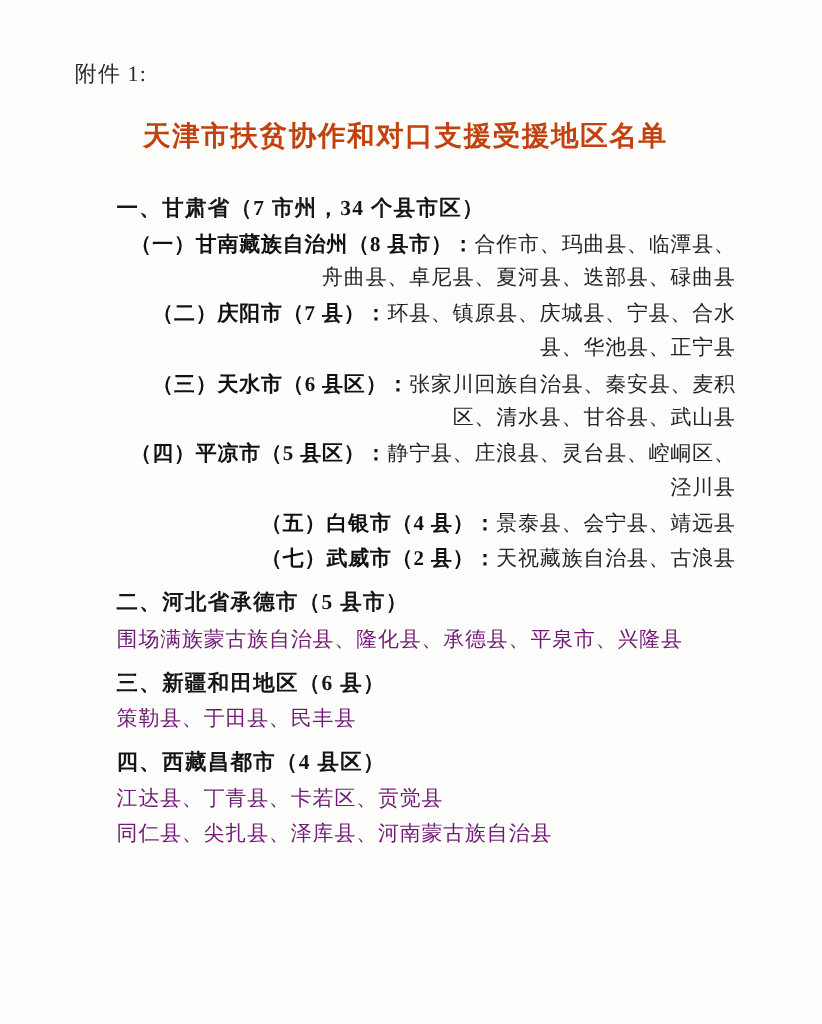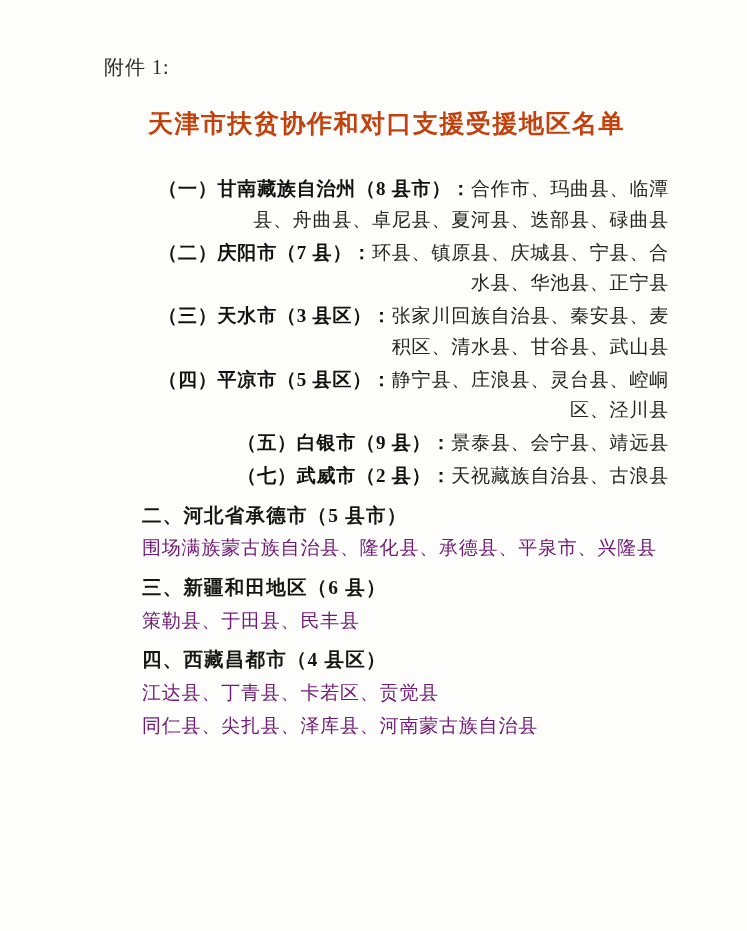--- a/index.html
+++ b/index.html
@@ -16,21 +16,21 @@
   }
   .page {
     position: relative;
     width: 747px;
     height: 931px;
     background: #fdfdfc;
     padding: 0;
     box-sizing: border-box;
   }
   .content {
-    padding: 54px 78px 0 104px;
+    padding: 54px 78px 0 68px;
     box-sizing: border-box;
   }
   .attachment-label {
     font-size: 20px;
     letter-spacing: 1px;
     color: #2b2b2b;
     margin-bottom: 26px;
     font-family: "Liberation Serif", "DejaVu Serif", serif;
   }
   .doc-title {
@@ -80,35 +80,36 @@
 <body>
 
 <div class="page">
   <div class="content">
 
     <div class="attachment-label">附件 1:</div>
 
     <div class="doc-title">天津市扶贫协作和对口支援受援地区名单</div>
 
     <div class="section">
+      <div class="section-heading">一、甘肃省（7 市州，34 个县市区）</div>
 
       <p class="sub-item">
         <span class="sub-title">（一）甘南藏族自治州（8 县市）：</span><span>合作市、玛曲县、临潭县、舟曲县、卓尼县、夏河县、迭部县、碌曲县</span>
       </p>
       <p class="sub-item">
         <span class="sub-title">（二）庆阳市（7 县）：</span><span>环县、镇原县、庆城县、宁县、合水县、华池县、正宁县</span>
       </p>
       <p class="sub-item">
-        <span class="sub-title">（三）天水市（3 县区）：</span><span>张家川回族自治县、秦安县、麦积区、清水县、甘谷县、武山县</span>
+        <span class="sub-title">（三）天水市（6 县区）：</span><span>张家川回族自治县、秦安县、麦积区、清水县、甘谷县、武山县</span>
       </p>
       <p class="sub-item">
         <span class="sub-title">（四）平凉市（5 县区）：</span><span>静宁县、庄浪县、灵台县、崆峒区、泾川县</span>
       </p>
       <p class="sub-item">
-        <span class="sub-title">（五）白银市（9 县）：</span><span>景泰县、会宁县、靖远县</span>
+        <span class="sub-title">（五）白银市（4 县）：</span><span>景泰县、会宁县、靖远县</span>
       </p>
       <p class="sub-item">
         <span class="sub-title">（七）武威市（2 县）：</span><span>天祝藏族自治县、古浪县</span>
       </p>
     </div>
 
     <div class="section">
       <div class="section-heading">二、河北省承德市（5 县市）</div>
       <p class="body-para">围场满族蒙古族自治县、隆化县、承德县、平泉市、兴隆县</p>
     </div>

